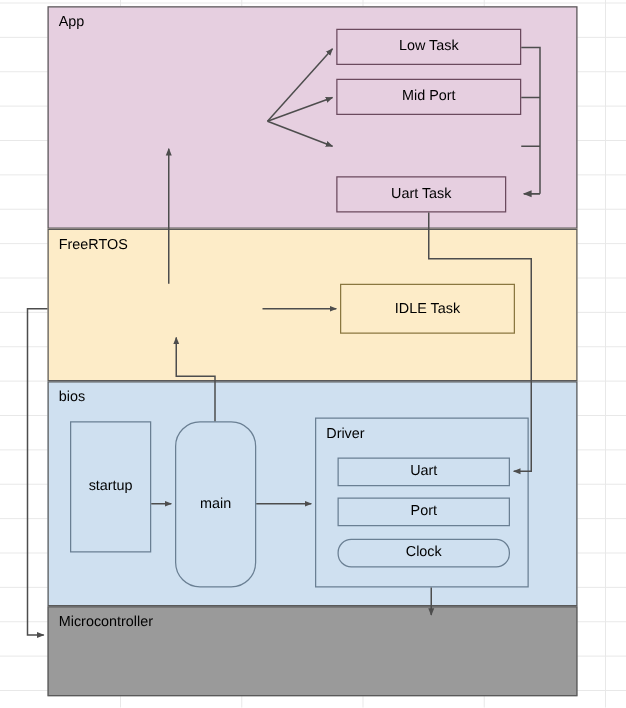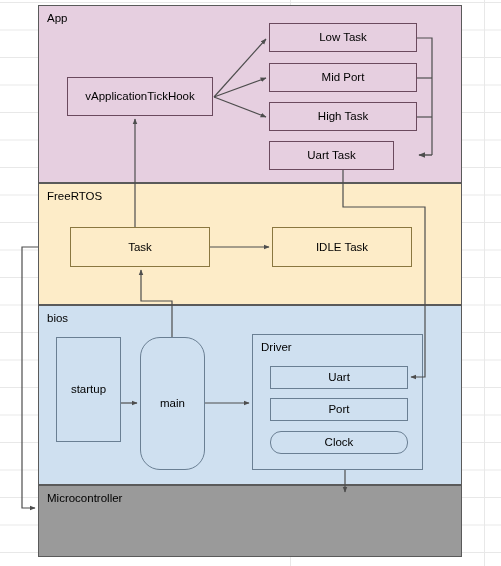--- a/index.html
+++ b/index.html
@@ -103,43 +103,34 @@
   </div>
 
   <div class="layer layer-bios" style="left:38px; top:305px; width:424px; height:180px;">
     <span class="layer-label">bios</span>
   </div>
 
   <div class="layer layer-mcu" style="left:38px; top:485px; width:424px; height:72px;">
     <span class="layer-label">Microcontroller</span>
   </div>
 
-  <div class="node node-app" style="left:67px; top:77px; width:146px; height:39px;">
-    <span>vApplicationTickHook</span>
-  </div>
 
   <div class="node node-app" style="left:269px; top:23px; width:148px; height:29px;">
     <span>Low Task</span>
   </div>
 
   <div class="node node-app" style="left:269px; top:63px; width:148px; height:29px;">
     <span>Mid Port</span>
   </div>
 
-  <div class="node node-app" style="left:269px; top:102px; width:148px; height:29px;">
-    <span>High Task</span>
-  </div>
 
-  <div class="node node-app" style="left:269px; top:141px; width:125px; height:29px;align-items:center;">
+  <div class="node node-app" style="left:269px; top:141px; width:136px; height:29px;align-items:center;">
     <span>Uart Task</span>
   </div>
 
-  <div class="node node-rtos" style="left:70px; top:227px; width:140px; height:40px;">
-    <span>Task</span>
-  </div>
 
   <div class="node node-rtos" style="left:272px; top:227px; width:140px; height:40px;">
     <span>IDLE Task</span>
   </div>
 
   <div class="node node-bios" style="left:56px; top:337px; width:65px; height:105px;">
     <span>startup</span>
   </div>
 
   <div class="node node-bios" style="left:140px; top:337px; width:65px; height:133px;border-radius:20px;">

